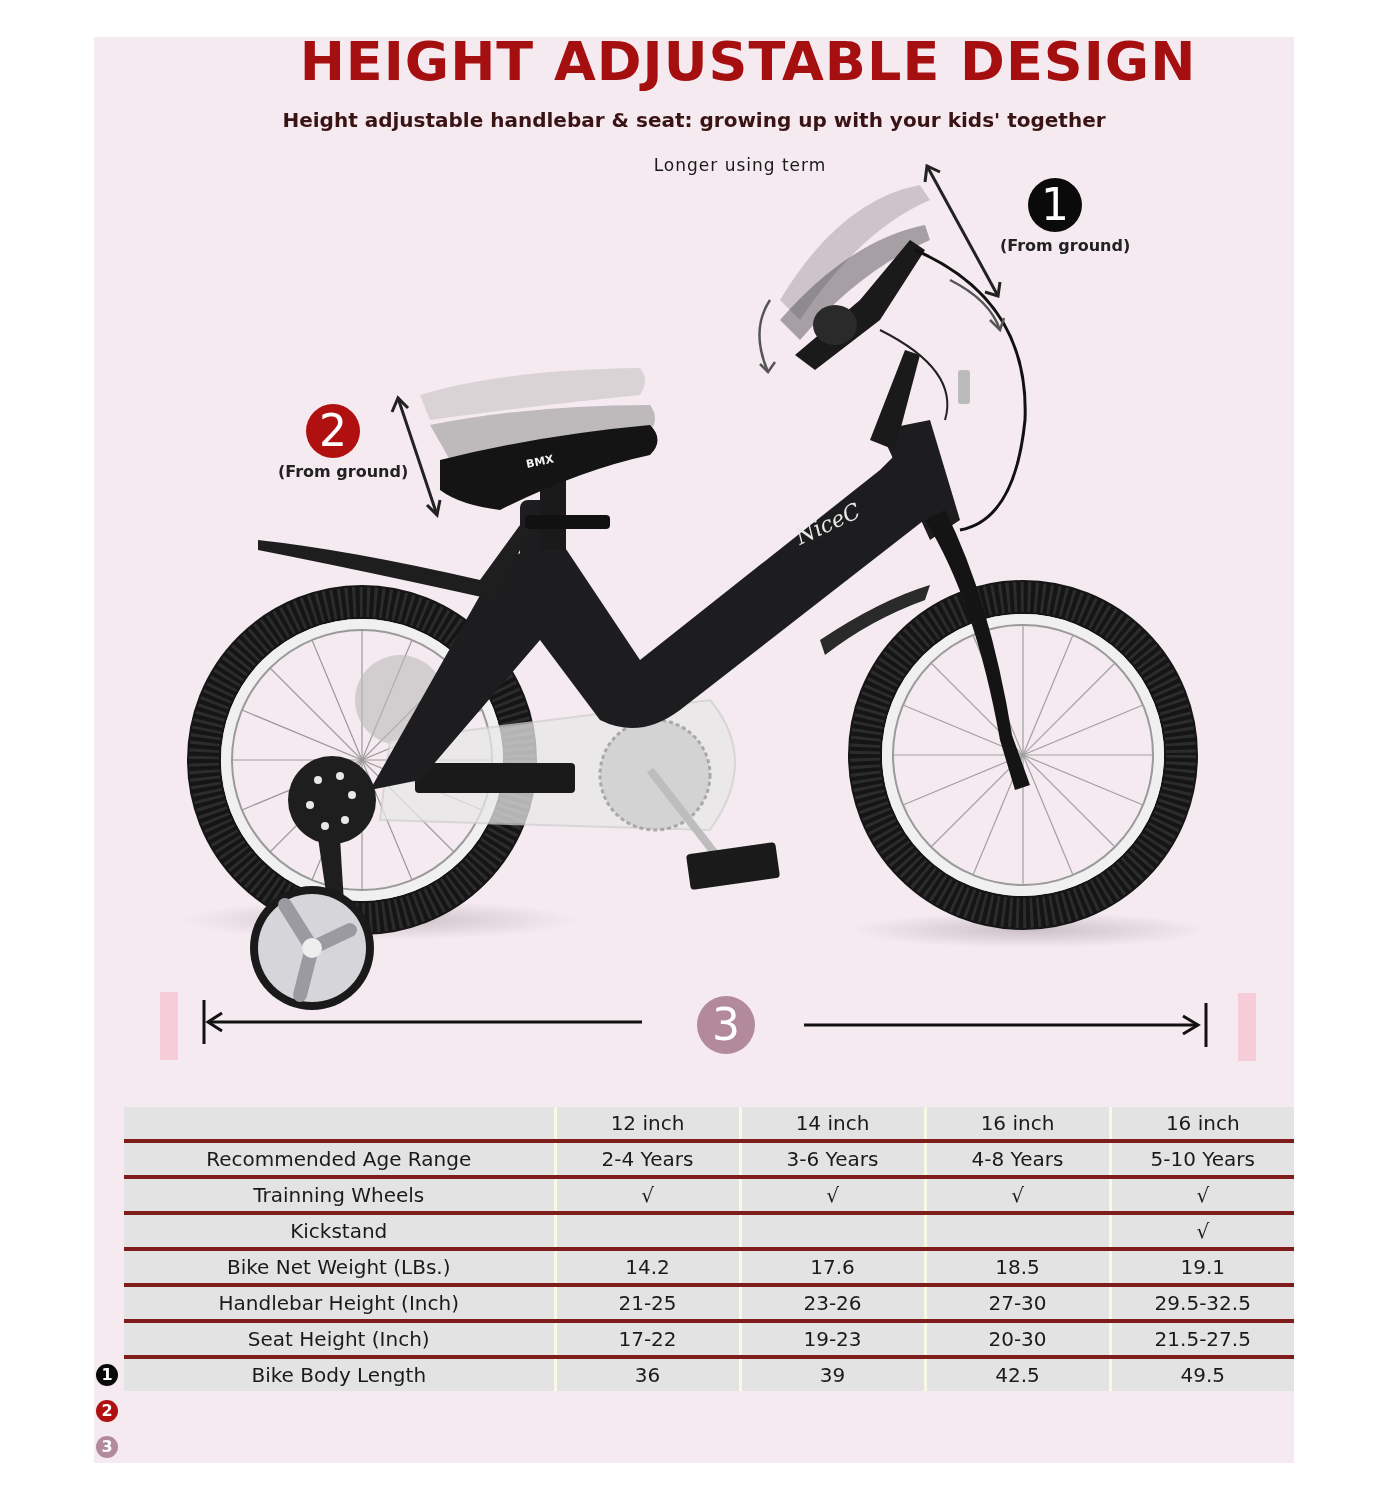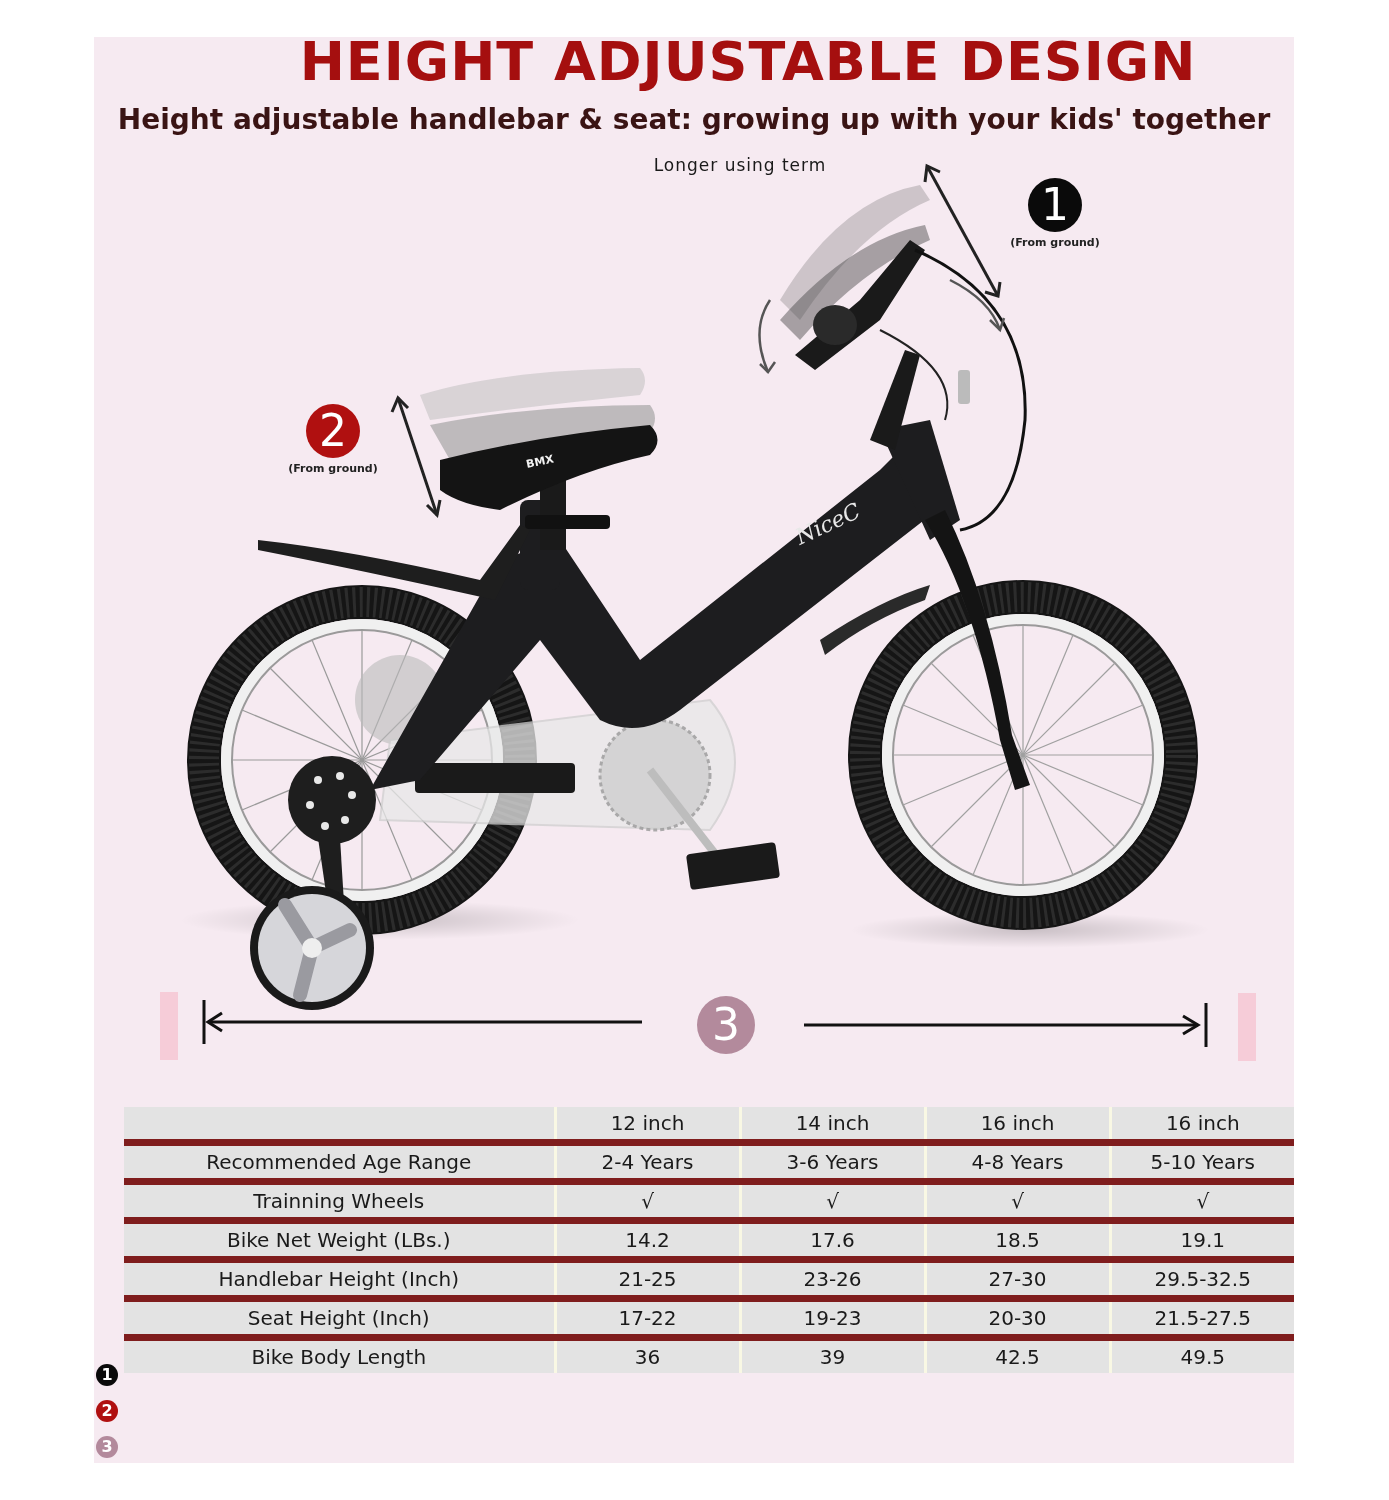--- a/index.html
+++ b/index.html
@@ -1,28 +1,28 @@
 <!DOCTYPE html>
 <html><head>
 <meta charset="utf-8">
 <style>
   html, body { margin:0; padding:0; background:#ffffff; }
   body { width:1389px; height:1500px; position:relative; overflow:hidden; font-family:"DejaVu Sans", sans-serif; }
   .panel { position:absolute; left:94px; top:37px; width:1200px; height:1426px; background:#f6eaf1; }
   .title { position:absolute; left:94px; top:30px; width:1308px; text-align:center; font-family:"DejaVu Sans", sans-serif; font-weight:bold; font-size:54px; letter-spacing:1px; line-height:64px; }
-  .subtitle { position:absolute; left:94px; top:106px; width:1200px; text-align:center; font-weight:bold; font-size:28px; line-height:28px; color:#3a1414; }
+  .subtitle { position:absolute; left:94px; top:106px; width:1200px; text-align:center; font-weight:bold; font-size:20px; line-height:28px; color:#3a1414; }
   .tagline { position:absolute; left:76px; top:150px; width:1328px; text-align:center; font-size:17px; line-height:30px; color:#1a1a1a; letter-spacing:1px; }
   .callout { position:absolute; text-align:center; }
   .callout .num { display:block; margin:0 auto; width:54px; height:54px; border-radius:50%; color:#fff; font-size:44px; line-height:54px; text-align:center; }
-  .callout .cap { display:block; font-size:11px; font-weight:bold; color:#222; margin-top:4px; white-space:nowrap; }
+  .callout .cap { display:block; font-size:16px; font-weight:bold; color:#222; margin-top:4px; white-space:nowrap; }
   .bike { position:absolute; left:0; top:0; width:1389px; height:1100px; }
   .dim3 { position:absolute; left:697px; top:996px; width:58px; height:58px; border-radius:50%; color:#fff; font-size:44px; line-height:58px; text-align:center; }
   .pinkbar { position:absolute; background:#f6ccd8; width:18px; height:68px; }
   table.spec { position:absolute; left:124px; top:1107px; width:1170px; border-collapse:collapse; table-layout:fixed; }
-  table.spec td { background:#e3e3e3; border-right:3px solid #f9f8e4; border-bottom:7px solid #7f1d1d; height:32px; padding:0; text-align:center; font-family:"DejaVu Sans", sans-serif; font-size:20px; color:#1a1a1a; line-height:32px; }
+  table.spec td { background:#e3e3e3; border-right:3px solid #f9f8e4; border-bottom:4px solid #7f1d1d; height:32px; padding:0; text-align:center; font-family:"DejaVu Sans", sans-serif; font-size:20px; color:#1a1a1a; line-height:32px; }
   table.spec td:last-child { border-right:none; }
   table.spec tr:last-child td { border-bottom:none; }
   .row-icon { position:absolute; left:96px; width:22px; height:22px; border-radius:50%; color:#fff; font-size:16px; line-height:22px; text-align:center; font-weight:bold; }
 </style>
 </head>
 <body>
 
 <div class="panel"></div>
 
 <div class="title" style="color:#a50f0f">HEIGHT ADJUSTABLE DESIGN</div>
@@ -203,20 +203,27 @@
     <td>5-10 Years</td>
   </tr>
   <tr>
     <td>Trainning Wheels</td>
     <td>√</td>
     <td>√</td>
     <td>√</td>
     <td>√</td>
   </tr>
   <tr>
+    <td>Kickstand</td>
+    <td></td>
+    <td></td>
+    <td></td>
+    <td>√</td>
+  </tr>
+  <tr>
     <td>Bike Net Weight (LBs.)</td>
     <td>14.2</td>
     <td>17.6</td>
     <td>18.5</td>
     <td>19.1</td>
   </tr>
   <tr>
     <td>Handlebar Height (Inch)</td>
     <td>21-25</td>
     <td>23-26</td>

